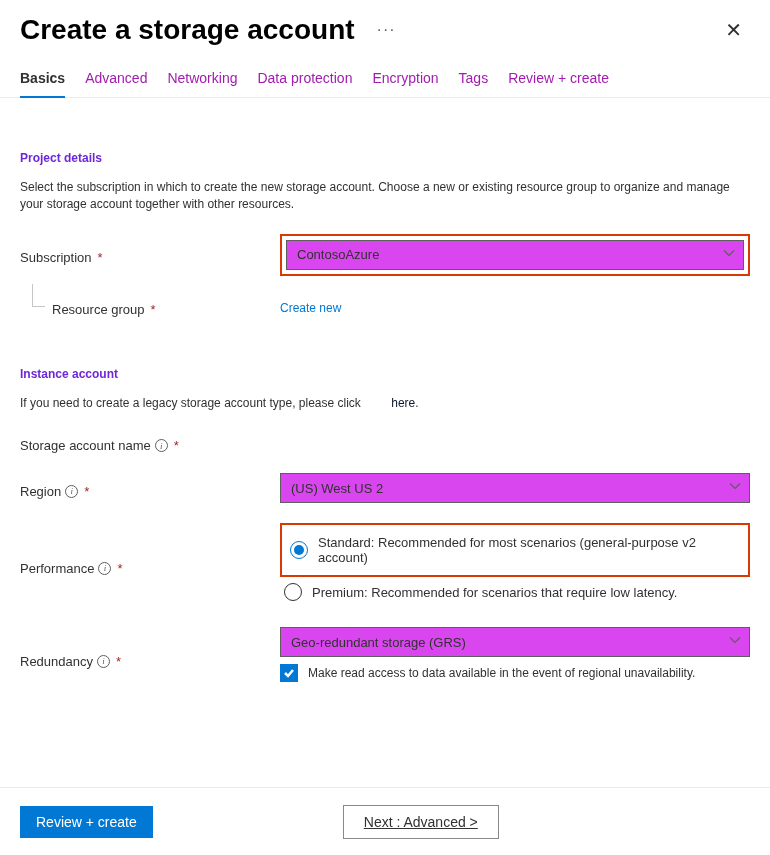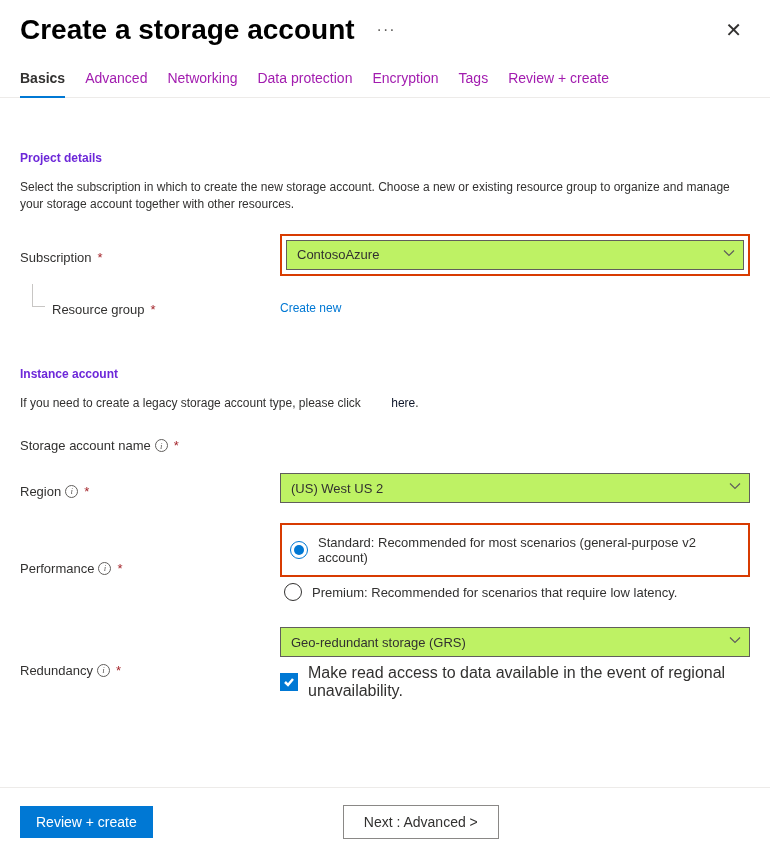--- a/index.html
+++ b/index.html
@@ -26,42 +26,42 @@
   .row { display: flex; align-items: center; margin-bottom: 20px; }
   .lbl-col { width: 260px; flex: 0 0 260px; font-size: 13px; color: #323130; padding-top: 6px; display: flex; align-items: center; gap: 4px; }
   .lbl-col.sub { padding-left: 32px; position: relative; }
   .lbl-col.sub::before { content:""; position:absolute; left:12px; top:-12px; width:12px; height:22px; border-left:1px solid #c8c6c4; border-bottom:1px solid #c8c6c4; }
   .req { color: #a4262c; margin-left: 2px; }
   .info-icon { width:13px; height:13px; border:1px solid #605e5c; border-radius:50%; display:inline-flex; align-items:center; justify-content:center; font-size:9px; color:#605e5c; font-style: italic; font-family: serif; }
 
   .ctl-col { flex: 1; }
   .highlight-wrap { border: 2px solid #d83b01; padding: 4px; }
 
-  .select, .input { width: 100%; height: 30px; border: 1px solid #605e5c; background: #bef264; padding: 0 28px 0 10px; font-size: 13px; color: #323130; position: relative; display:flex; align-items:center; }
+  .select, .input { width: 100%; height: 30px; border: 1px solid #605e5c; background: #d946ef; padding: 0 28px 0 10px; font-size: 13px; color: #323130; position: relative; display:flex; align-items:center; }
   .select .chev { position:absolute; right:8px; top:50%; transform:translateY(-50%); }
   .chev svg { width:12px; height:12px; }
   .input input { border:0; outline:0; width:100%; font-size:13px; color:#323130; background:transparent; }
   .input-icon { position:absolute; right:6px; top:50%; transform:translateY(-50%); width:16px; height:16px; display:flex; gap:2px; align-items:center; }
   .input-icon span{ width:3px; height:12px; background:#0078d4; }
   .create-new { font-size: 12px; color:#0078d4; margin-top:4px; cursor:pointer; }
 
   .radio-row { display:flex; align-items:center; gap:10px; padding:6px 4px; font-size:13px; color:#323130; }
   .radio-row .circle { width:18px; height:18px; border:1px solid #323130; border-radius:50%; display:flex; align-items:center; justify-content:center; flex:0 0 18px; }
   .radio-row.sel .circle { border-color:#0078d4; }
   .radio-row.sel .circle::after { content:""; width:10px; height:10px; border-radius:50%; background:#0078d4; }
   .radio-row b { font-weight:400; }
 
-  .check-row { display:flex; align-items:center; gap:10px; padding:7px 0; font-size:16px; color:#323130; }
+  .check-row { display:flex; align-items:center; gap:10px; padding:7px 0; font-size:12px; color:#323130; }
   .check-row .box { width:18px; height:18px; background:#0078d4; display:flex; align-items:center; justify-content:center; flex:0 0 18px; }
   .check-row .box svg{ width:12px; height:12px; stroke:#fff; stroke-width:2.5; fill:none; }
 
   .footer { position:absolute; bottom:0; left:0; right:0; height:68px; border-top:1px solid #edebe9; display:flex; align-items:center; padding:0 20px; gap:20px; background:#fff; }
   .btn-primary { background:#0078d4; color:#fff; border:0; padding:8px 16px; font-size:14px; cursor:pointer; }
   .btn-disabled { background:#f3f2f1; color:#a19f9d; border:0; padding:8px 18px; font-size:14px; }
-  .btn-secondary { background:#fff; color:#323130; border:1px solid #8a8886; padding:8px 20px; font-size:14px; cursor:pointer; }
+  .btn-secondary { background:#fff; color:#323130; border:1px solid #8a8886; padding:8px 20px; font-size:14px; cursor:pointer;text-decoration:underline; }
   .footer-gap { width: 150px; }
 </style>
 </head>
 <body>
 
 <div class="header">
   <div class="title">Create a storage account</div>
   <div class="ellipsis">···</div>
   <div class="close">✕</div>
 </div>

